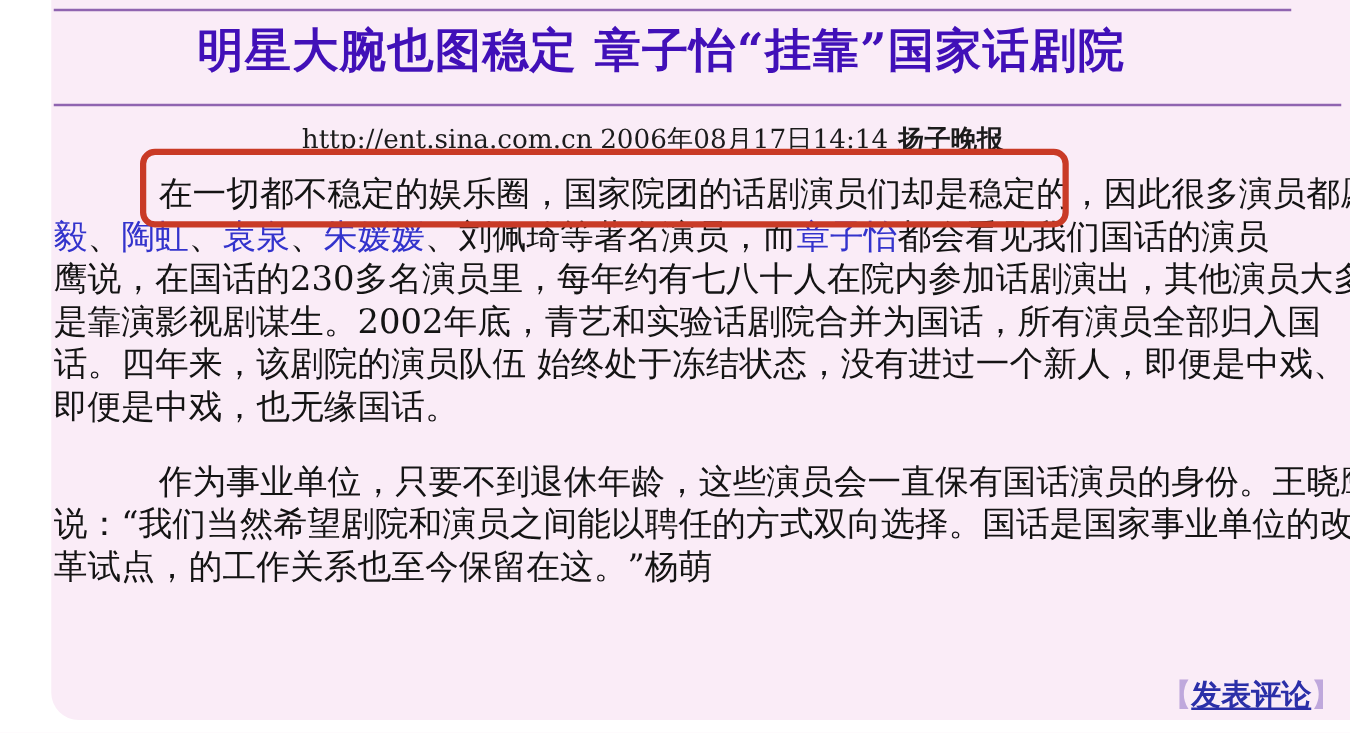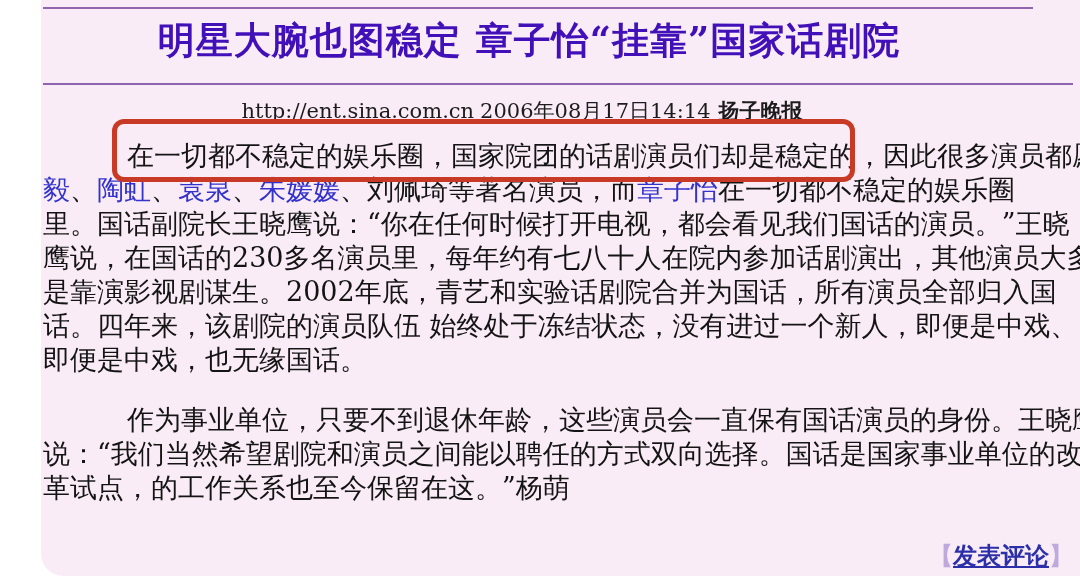--- a/index.html
+++ b/index.html
@@ -106,22 +106,21 @@
 
 <div class="title">明星大腕也图稳定 章子怡“挂靠”国家话剧院</div>
 
 <div class="rule rule-mid"></div>
 
 <div class="source"><span>http://ent.sina.com.cn</span><span class="dt">2006年08月17日14:14</span><span class="pub">扬子晚报</span>
 </div>
 
 <div class="body">
     <div class="tline indent"><span>在一切都不稳定的娱乐圈，国家院团的话剧演员们却是稳定的，因此很多演员都愿</span></div>
-    <div class="tline"><span class="plink">毅</span><span>、</span><span class="plink">陶虹</span><span>、</span><span class="plink">袁泉</span><span>、</span><span class="plink">朱媛媛</span><span>、刘佩琦等著名演员，而</span><span class="plink">章子怡</span><span>在一切都不稳定的娱乐圈</span></div>
-    <div class="tline"><span>里。国话副院长王晓鹰说：“你在任何时候打开电视，都会看见我们国话的演员。”王晓</span></div>
+    <div class="tline"><span class="plink">毅</span><span>、</span><span class="plink">陶虹</span><span>、</span><span class="plink">袁泉</span><span>、</span><span class="plink">朱媛媛</span><span>、刘佩琦等著名演员，而</span><span class="plink">章子怡</span><span>都会看见我们国话的演员</span></div>
     <div class="tline"><span>鹰说，在国话的230多名演员里，每年约有七八十人在院内参加话剧演出，其他演员大多</span></div>
     <div class="tline"><span>是靠演影视剧谋生。2002年底，青艺和实验话剧院合并为国话，所有演员全部归入国</span></div>
     <div class="tline"><span>话。四年来，该剧院的演员队伍 始终处于冻结状态，没有进过一个新人，即便是中戏、</span></div>
     <div class="tline"><span>即便是中戏，也无缘国话。</span></div>
     <div class="spacer"></div>
     <div class="tline indent"><span>作为事业单位，只要不到退休年龄，这些演员会一直保有国话演员的身份。王晓鹰</span></div>
     <div class="tline"><span>说：“我们当然希望剧院和演员之间能以聘任的方式双向选择。国话是国家事业单位的改</span></div>
     <div class="tline"><span>革试点，的工作关系也至今保留在这。”杨萌</span></div>
   </div>
 

